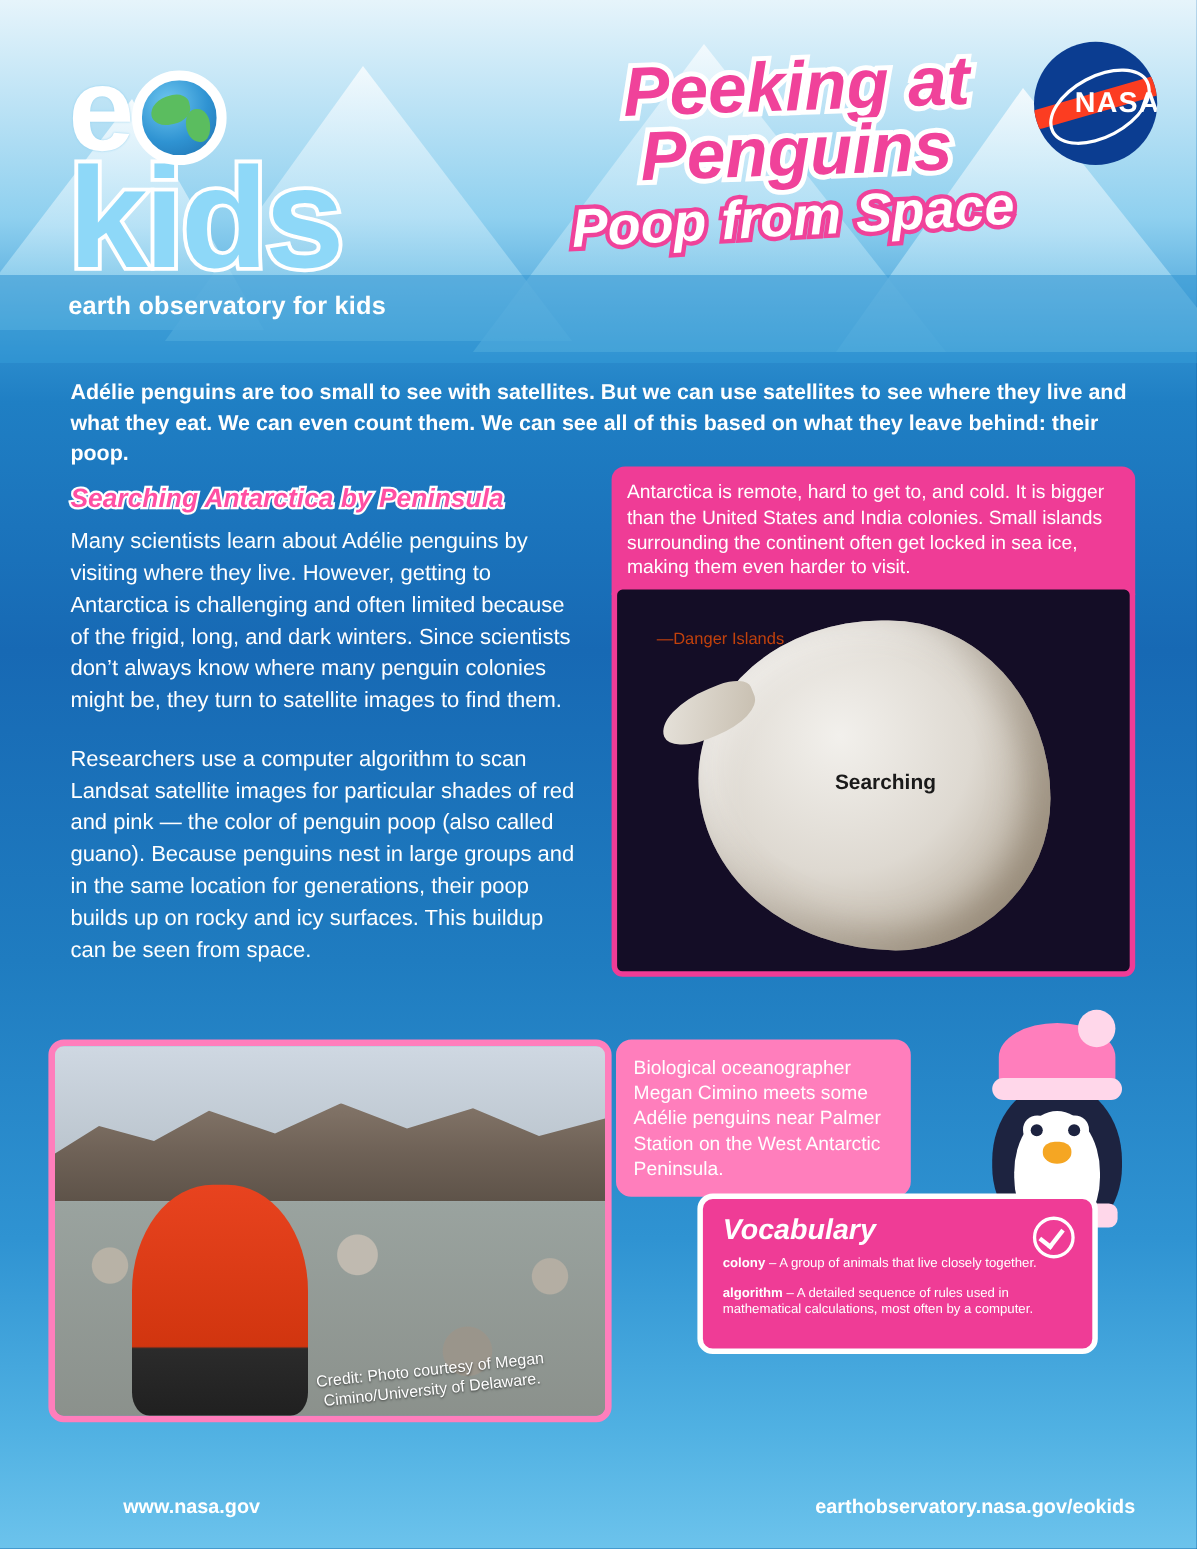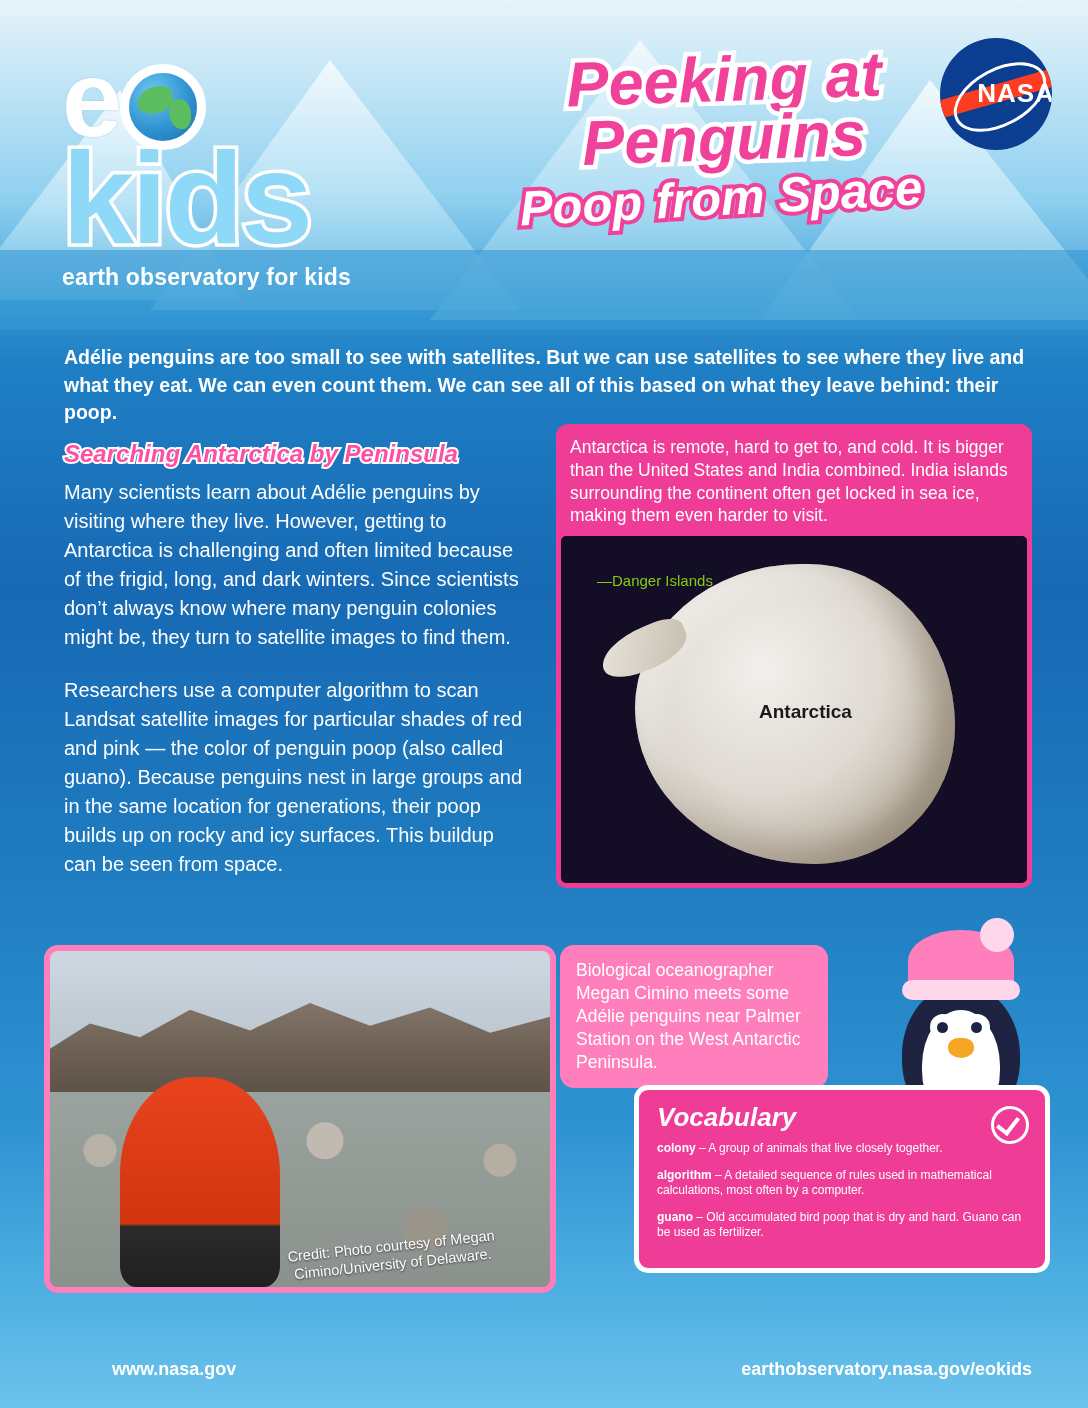--- a/index.html
+++ b/index.html
@@ -271,21 +271,21 @@
   .map-label-antarctica {
     position: absolute;
     left: 198px; top: 165px;
     color: #1a1a1a;
     font-size: 19px;
     font-weight: bold;
   }
   .map-label-danger {
     position: absolute;
     left: 36px; top: 36px;
-    color: #84cc16;
+    color: #c2410c;
     font-size: 15px;
     line-height: 1.2;
     text-align: center;
   }
 
   
   .photo {
     position: absolute;
     left: 44px;
     top: 945px;
@@ -424,21 +424,21 @@
     width: 112px; height: 22px;
     background: #ffd7ea;
     border-radius: 8px;
   }
 
   
   .vocab {
     position: absolute;
     left: 634px;
     top: 1085px;
-    width: 416px;
+    width: 364px;
     background: #ef3c96;
     border: 5px solid #ffffff;
     border-radius: 14px;
     box-sizing: border-box;
     padding: 12px 18px 16px 18px;
     color: #ffffff;
   }
   .vocab-title {
     font-size: 26px;
     font-weight: bold;
@@ -544,27 +544,27 @@
   </div>
 
   <div class="intro">Adélie penguins are too small to see with satellites. But we can use satellites to see where they live and what they eat. We can even count them. We can see all of this based on what they leave behind: their poop.</div>
 
   <div class="col-left">
     <div class="h-pink">Searching Antarctica by Peninsula</div>
     <div class="body-text">Many scientists learn about Adélie penguins by visiting where they live. However, getting to Antarctica is challenging and often limited because of the frigid, long, and dark winters. Since scientists don’t always know where many penguin colonies might be, they turn to satellite images to find them.</div>
     <div class="body-text">Researchers use a computer algorithm to scan Landsat satellite images for particular shades of red and pink — the color of penguin poop (also called guano). Because penguins nest in large groups and in the same location for generations, their poop builds up on rocky and icy surfaces. This buildup can be seen from space.</div>
   </div>
 
-  <div class="map-caption">Antarctica is remote, hard to get to, and cold. It is bigger than the United States and India combined. India islands surrounding the continent often get locked in sea ice, making them even harder to visit.</div>
+  <div class="map-caption">Antarctica is remote, hard to get to, and cold. It is bigger than the United States and India colonies. Small islands surrounding the continent often get locked in sea ice, making them even harder to visit.</div>
 
   <div class="map-panel">
     <div class="antarctica-shape"></div>
     <div class="antarctica-peninsula"></div>
     <div class="map-label-danger">—Danger Islands</div>
-    <div class="map-label-antarctica">Antarctica</div>
+    <div class="map-label-antarctica">Searching</div>
   </div>
 
   <div class="photo">
     <div class="photo-ridge"></div>
     <div class="photo-rocks"></div>
     <div class="photo-person"></div>
     <div class="photo-credit">Credit: Photo courtesy of Megan Cimino/University of Delaware.</div>
   </div>
 
   <div class="megan-caption">Biological oceanographer Megan Cimino meets some Adélie penguins near Palmer Station on the West Antarctic Peninsula.</div>
@@ -583,21 +583,18 @@
 
   <div class="vocab">
     <div class="vocab-title">Vocabulary</div>
     <div class="vocab-check"></div>
     <div class="vocab-entry">
       <span class="term">colony</span><span> – A group of animals that live closely together.</span>
     </div>
     <div class="vocab-entry">
       <span class="term">algorithm</span><span> – A detailed sequence of rules used in mathematical calculations, most often by a computer.</span>
     </div>
-    <div class="vocab-entry">
-      <span class="term">guano</span><span> – Old accumulated bird poop that is dry and hard.  Guano can be used as fertilizer.</span>
-    </div>
   </div>
 
   <div class="footer-left">www.nasa.gov</div>
   <div class="footer-right">earthobservatory.nasa.gov/eokids</div>
 
 </div>
 
 </body></html>

